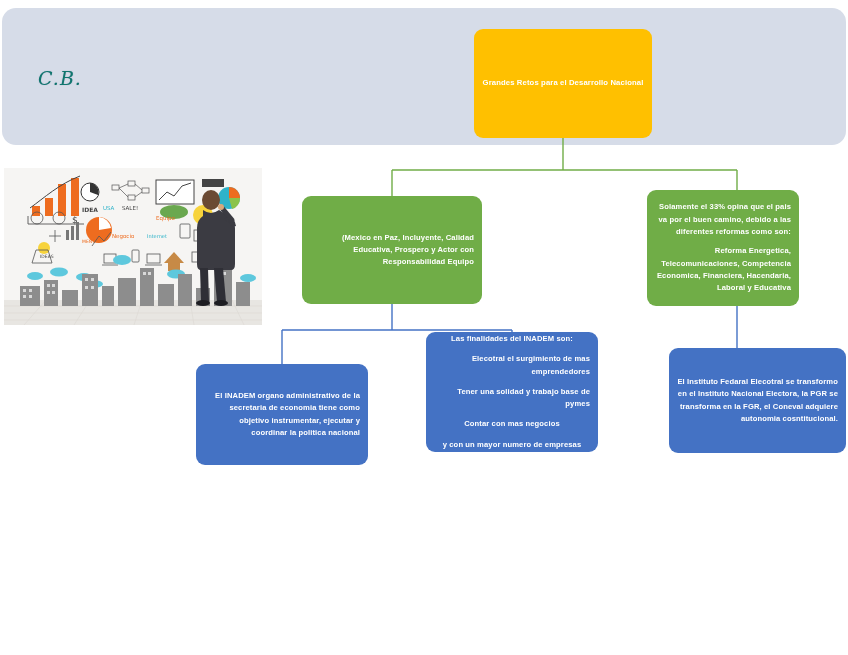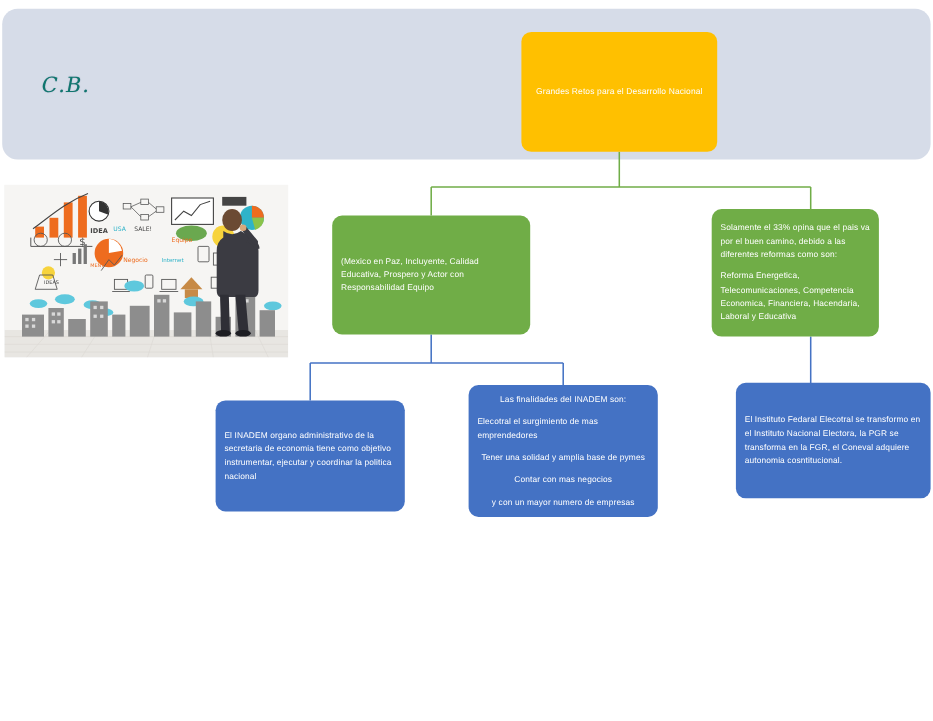--- a/index.html
+++ b/index.html
@@ -56,25 +56,26 @@
 
   .node {
     position: absolute;
     box-sizing: border-box;
     border-radius: 9px;
     color: #ffffff;
     display: flex;
     flex-direction: column;
     align-items: center;
     justify-content: center;
-    text-align: left;
+    text-align: right;
     padding: 0 8px;
     font-size: 7.6px;
     line-height: 1.62;
     letter-spacing: .12px;
+    font-weight: bold;
   }
   .node p { margin: 0; }
   .node p + p { margin-top: 7px; }
 
   .node-root {
     background: #ffc000;
     left: 474px;
     top: 29px;
     width: 178px;
     height: 109px;
@@ -102,21 +103,21 @@
     background: #4472c4;
   }
   #node-inadem-organo {
     left: 196px;
     top: 364px;
     width: 172px;
     height: 101px;
   }
   #node-finalidades {
     left: 426px;
-    top: 350px;
+    top: 332px;
     width: 172px;
     height: 120px;
   }
   #node-ife {
     left: 650px;
     top: 348px;
     width: 177px;
     height: 105px;
     margin-left: 19px;
   }
@@ -316,21 +317,21 @@
     <p>Reforma Energetica, Telecomunicaciones, Competencia Economica, Financiera, Hacendaria, Laboral y Educativa</p>
   </div>
 
   <div class="node node-blue" id="node-inadem-organo">
     <p>El INADEM organo administrativo de la secretaria de economia tiene como objetivo instrumentar, ejecutar y coordinar la politica nacional</p>
   </div>
 
   <div class="node node-blue" id="node-finalidades">
     <p>Las finalidades del INADEM son:</p>
     <p>Elecotral el surgimiento de mas emprendedores</p>
-    <p>Tener una solidad y amplia base de pymes</p>
+    <p>Tener una solidad y trabajo base de pymes</p>
     <p>Contar con mas negocios</p>
     <p>y con un mayor numero de empresas</p>
   </div>
 
   <div class="node node-blue" id="node-ife">
     <p>El Instituto Fedaral Elecotral se transformo en el Instituto Nacional Electora, la PGR se transforma en la FGR, el Coneval adquiere autonomia cosntitucional.</p>
   </div>
 
 </div>
 

